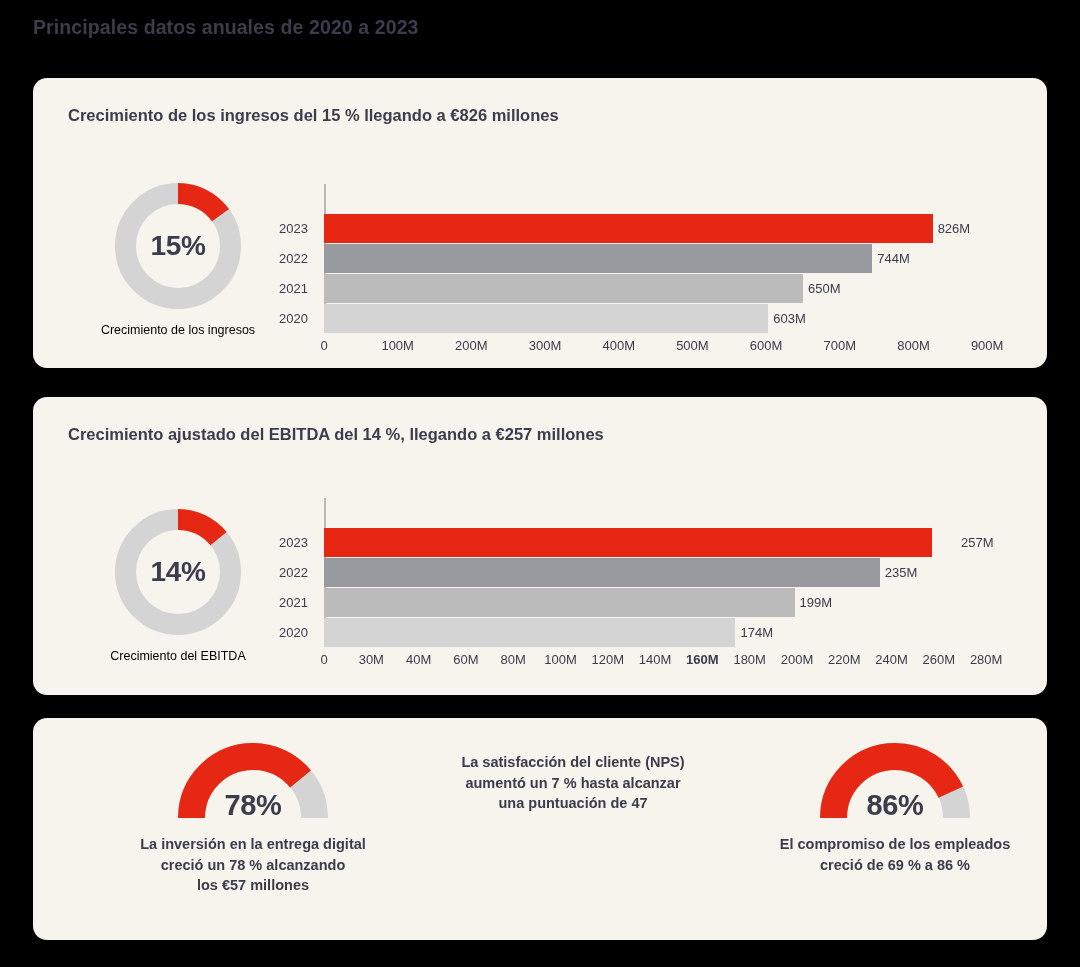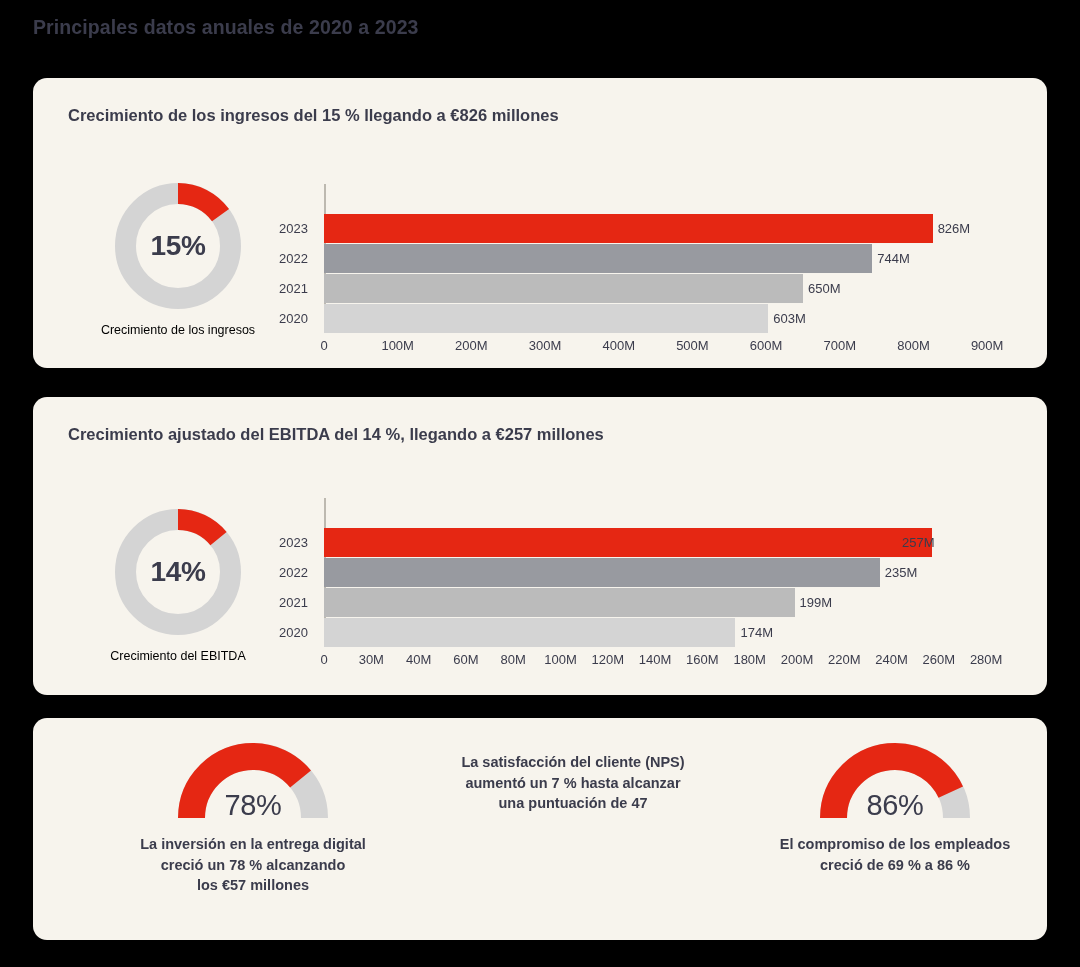--- a/index.html
+++ b/index.html
@@ -165,21 +165,21 @@
     height: 82px;
     margin: 0 auto;
   }
   .gauge-value {
     position: absolute;
     left: 0;
     bottom: -2px;
     width: 160px;
     text-align: center;
     font-size: 29px;
-    font-weight: normal;
+    font-weight: bold;
     color: #3b3c4c;
     letter-spacing: -0.3px;
   }
   .gauge-caption {
     margin-top: 14px;
     font-size: 14.5px;
     font-weight: bold;
     line-height: 1.42;
     color: #3b3c4c;
     white-space: pre-line;
@@ -267,21 +267,21 @@
       <div class="donut-caption">Crecimiento del EBITDA</div>
     </div>
 
     <div class="barchart" id="bars-ebitda" style="left:231px; top:101px; width:760px;">
       <div class="bc-axisline" style="height:126px;"></div>
       <div class="bc-rows">
           <div class="bc-row">
             <div class="bc-ylabel">2023</div>
             <div class="bc-plot">
               <div class="bc-bar" style="width: 607.77px; background: rgb(229, 39, 19);"></div>
-              <div class="bc-vallabel" style="left: 573px;">257M</div>
+              <div class="bc-vallabel" style="left: 632px;">257M</div>
             </div>
           </div>
           <div class="bc-row">
             <div class="bc-ylabel">2022</div>
             <div class="bc-plot">
               <div class="bc-bar" style="width: 555.743px; background: rgb(152, 154, 160);"></div>
               <div class="bc-vallabel" style="left: 555.743px;">235M</div>
             </div>
           </div>
           <div class="bc-row">
@@ -301,21 +301,21 @@
         </div>
       <div class="bc-xaxis">
           <div class="bc-tick" style="left: 60px;">0</div>
           <div class="bc-tick" style="left: 107.297px;">30M</div>
           <div class="bc-tick" style="left: 154.595px;">40M</div>
           <div class="bc-tick" style="left: 201.892px;">60M</div>
           <div class="bc-tick" style="left: 249.189px;">80M</div>
           <div class="bc-tick" style="left: 296.486px;">100M</div>
           <div class="bc-tick" style="left: 343.784px;">120M</div>
           <div class="bc-tick" style="left: 391.081px;">140M</div>
-          <div class="bc-tick" style="left: 438.378px;">160M</div>
+          <div class="bc-tick" style="left: 438.378px; font-weight: bold;">160M</div>
           <div class="bc-tick" style="left: 485.676px;">180M</div>
           <div class="bc-tick" style="left: 532.973px;">200M</div>
           <div class="bc-tick" style="left: 580.27px;">220M</div>
           <div class="bc-tick" style="left: 627.568px;">240M</div>
           <div class="bc-tick" style="left: 674.865px;">260M</div>
           <div class="bc-tick" style="left: 722.162px;">280M</div>
         </div>
     </div>
   </div>
 

